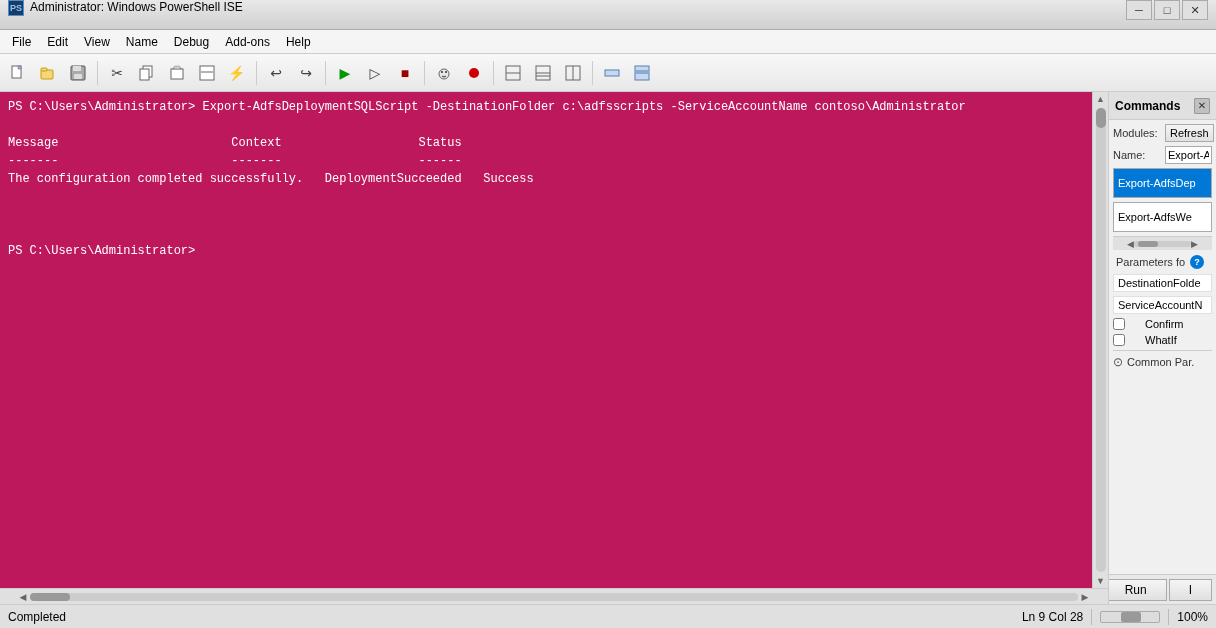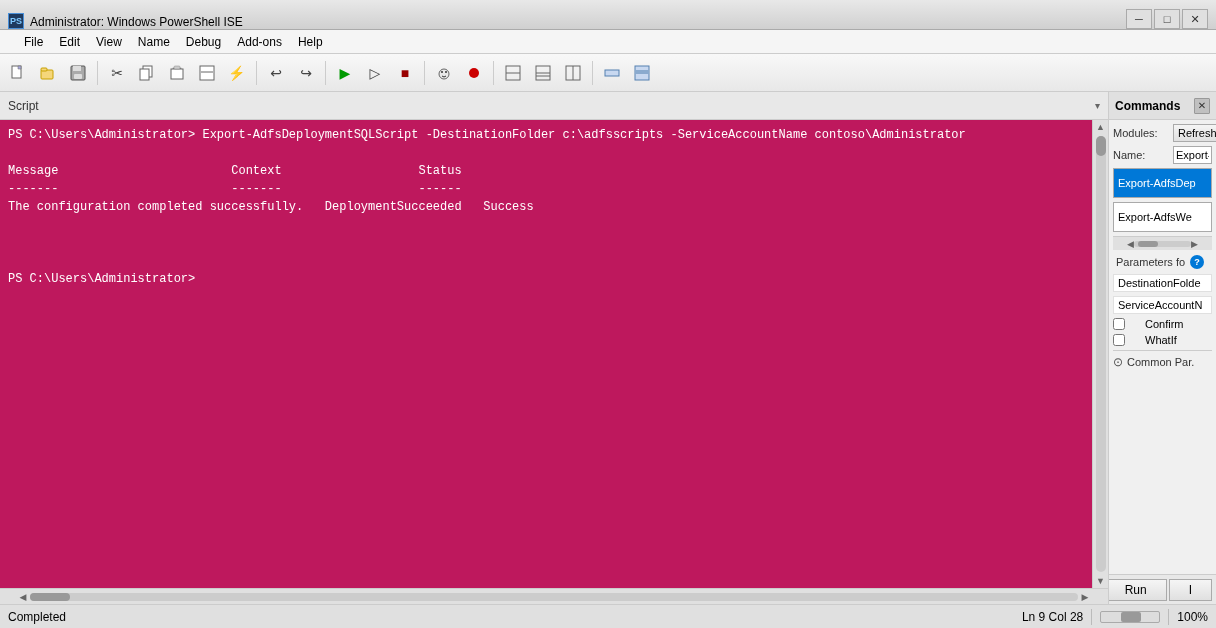--- a/index.html
+++ b/index.html
@@ -3,21 +3,21 @@
   <meta charset="utf-8">
   <style>
     * { margin: 0; padding: 0; box-sizing: border-box; }
     body { width: 1216px; height: 628px; overflow: hidden; font-family: 'Segoe UI', Tahoma, Geneva, Verdana, sans-serif; font-size: 12px; background: #f0f0f0; }
 
     
     #title-bar {
       height: 30px;
       background: linear-gradient(to bottom, #e8e8e8, #d0d0d0);
       display: flex;
-      align-items: flex-end;
+      align-items: flex-start;
       padding: 0 8px;
       border-bottom: 1px solid #aaa;
       user-select: none;
     }
     #title-bar .app-icon {
       width: 16px; height: 16px;
       background: #1e3a5f;
       border: 1px solid #4a90d9;
       margin-right: 6px;
       display: flex; align-items: center; justify-content: center;
@@ -38,21 +38,21 @@
       display: flex; align-items: center; justify-content: center;
       cursor: pointer; font-size: 11px; color: #333;
     }
 
     
     #menu-bar {
       height: 24px;
       background: #f5f5f5;
       display: flex;
       align-items: center;
-      padding: 0 16px;
+      padding: 0 4px;
       border-bottom: 1px solid #ccc;
     }
     #menu-bar .menu-item {
       padding: 2px 8px;
       cursor: pointer;
       font-size: 12px;
       color: #000;
       height: 100%;
       display: flex; align-items: center;
     }
@@ -180,21 +180,21 @@
       overflow-y: auto;
       padding: 4px;
       display: flex;
       flex-direction: column;
       gap: 4px;
     }
 
     .cmd-row {
       display: flex;
       align-items: center;
-      gap: 20px;
+      gap: 12px;
       font-size: 11px;
     }
     .cmd-label {
       color: #333;
       white-space: nowrap;
       min-width: 40px;
     }
     .cmd-input {
       flex: 1;
       height: 18px;
@@ -466,24 +466,20 @@
         <rect x="1" y="1" width="14" height="14" fill="#c8d8f0" stroke="#5580b0" stroke-width="1"></rect>
         <rect x="1" y="5" width="14" height="4" fill="#8aaace"></rect>
       </svg>
   </div>
 </div>
 
 <div id="main-content">
 
   <div id="console-container">
 
-    <div id="console-header">
-      <span class="script-label">Script</span>
-      <span class="dropdown-arrow">▾</span>
-    </div>
 
     <div style="display:flex;flex:1;overflow:hidden;">
       <div id="console-output"><span>PS C:\Users\Administrator&gt; Export-AdfsDeploymentSQLScript -DestinationFolder c:\adfsscripts -ServiceAccountName contoso\Administrator</span>
 <span></span>
 <span>Message                        Context                   Status</span>
 <span>-------                        -------                   ------</span>
 <span>The configuration completed successfully.   DeploymentSucceeded   Success</span>
 <span></span>
 <span></span>
 <span></span>

